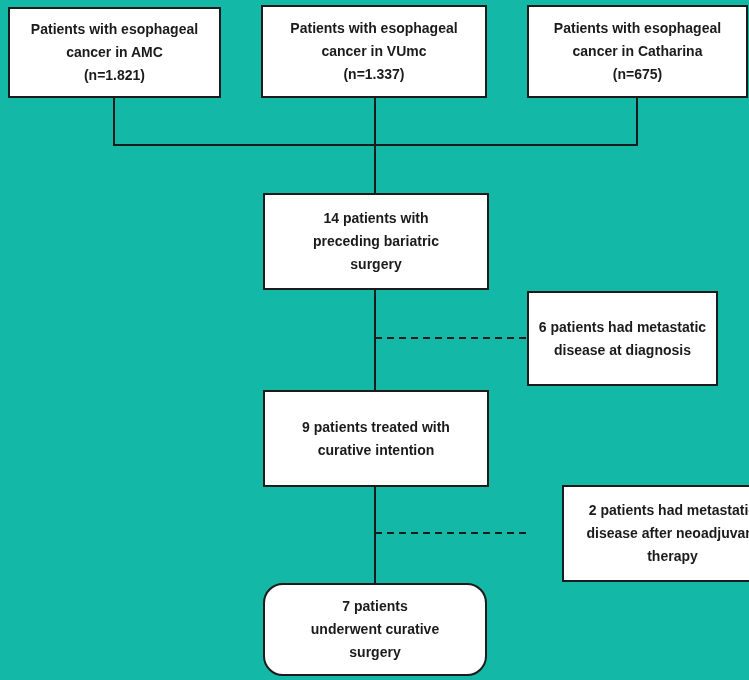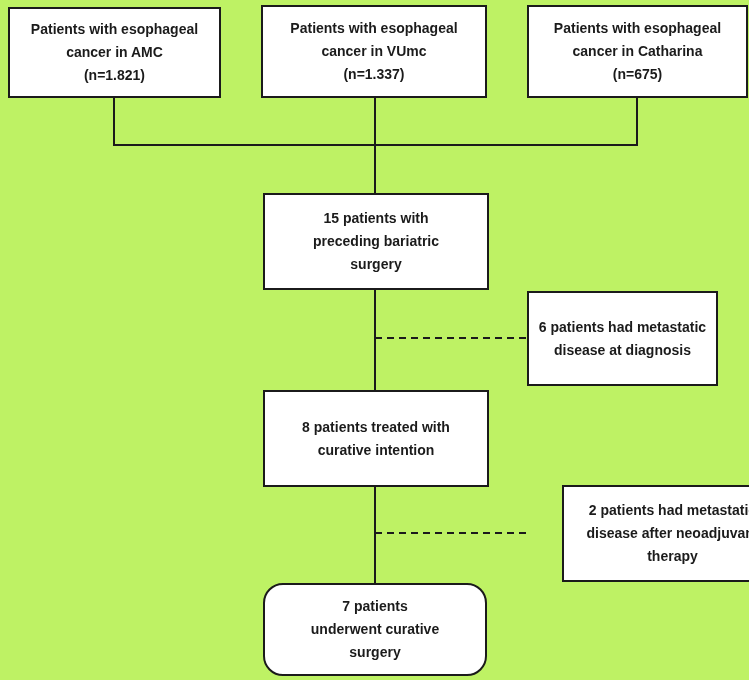--- a/index.html
+++ b/index.html
@@ -4,21 +4,21 @@
 <style>
   html, body {
     margin: 0;
     padding: 0;
     background: #ffffff;
   }
   .canvas {
     position: relative;
     width: 749px;
     height: 680px;
-    background: #bef264;
+    background: #14b8a6;
     overflow: hidden;
     font-family: "Liberation Sans", sans-serif;
   }
   .connectors {
     position: absolute;
     left: 0;
     top: 0;
     width: 749px;
     height: 680px;
   }
@@ -77,32 +77,32 @@
 (n=1.337)</span>
   </div>
 
   <div class="box" id="box-catharina">
     <span class="txt">Patients with esophageal
 cancer in Catharina
 (n=675)</span>
   </div>
 
   <div class="box" id="box-bariatric">
-    <span class="txt">15 patients with
+    <span class="txt">14 patients with
 preceding bariatric
 surgery</span>
   </div>
 
   <div class="box" id="box-meta-dx">
     <span class="txt">6 patients had metastatic
 disease at diagnosis</span>
   </div>
 
   <div class="box" id="box-curative-intent">
-    <span class="txt">8 patients treated with
+    <span class="txt">9 patients treated with
 curative intention</span>
   </div>
 
   <div class="box" id="box-meta-neo">
     <span class="txt">2 patients had metastatic
 disease after neoadjuvant
 therapy</span>
   </div>
 
   <div class="box" id="box-curative-surgery">

